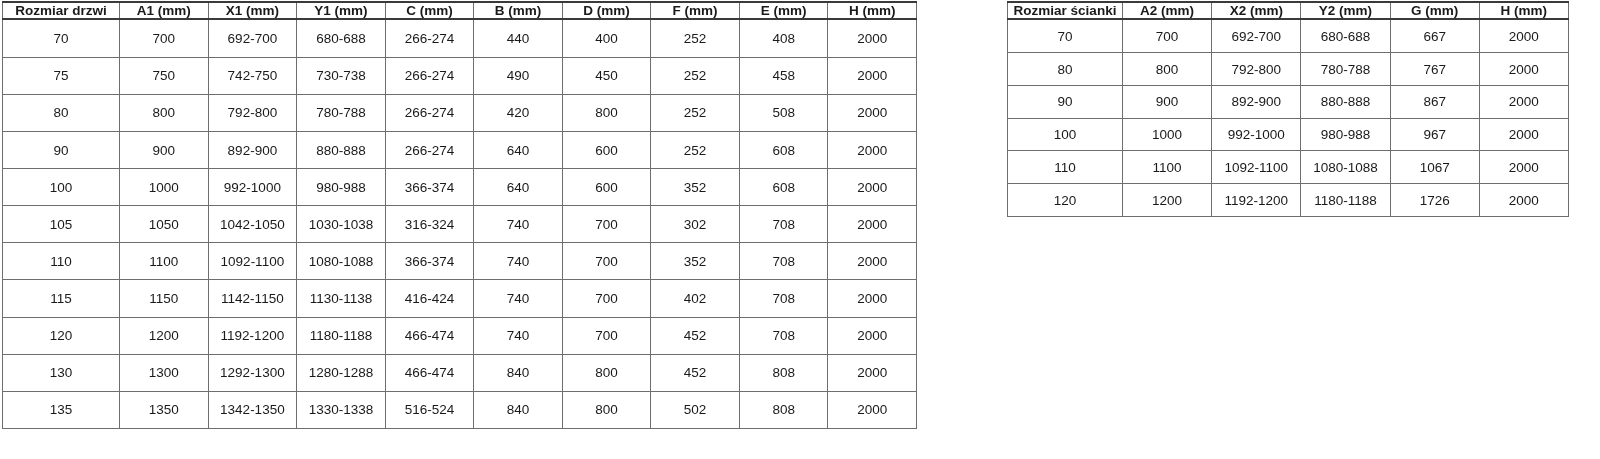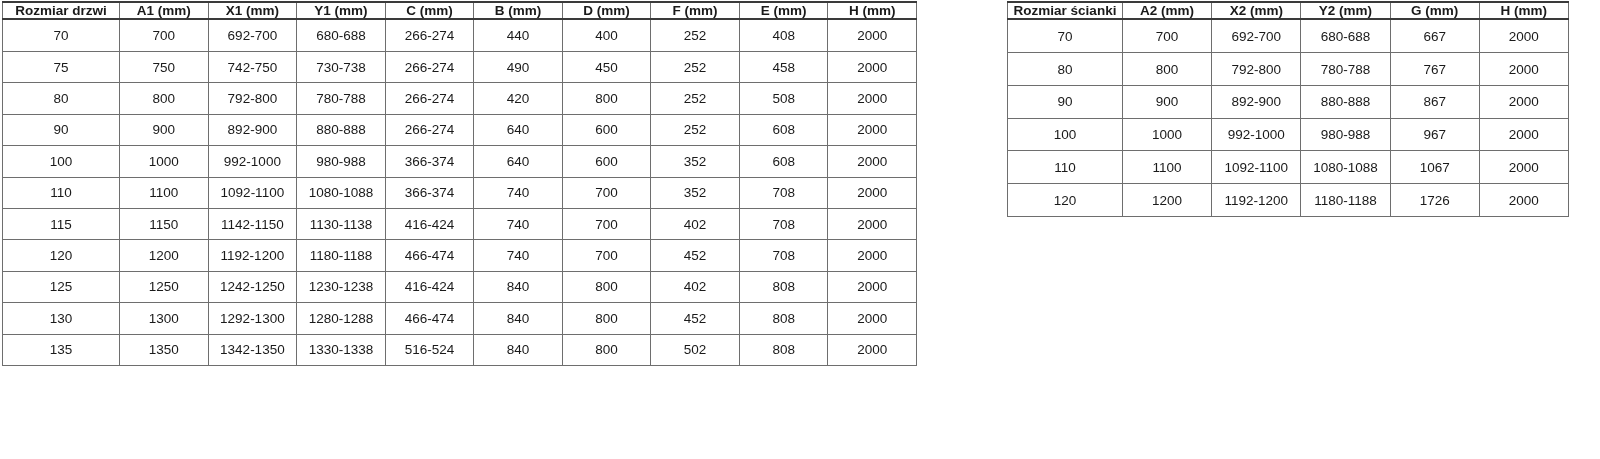--- a/index.html
+++ b/index.html
@@ -37,21 +37,21 @@
     border-top: 2px solid #3a3a3a;
     border-bottom: 2px solid #3a3a3a;
   }
   table.spec-table {
     border: 1.5px solid #3a3a3a;
   }
   #doors-table {
     left: 2px;
     top: 1px;
     width: 915px;
-    height: 365px;
+    height: 428px;
   }
   #walls-table {
     left: 1007px;
     top: 1px;
     width: 561px;
     height: 216px;
   }
 </style>
 </head>
 <body>
@@ -139,20 +139,32 @@
           <td>992-1000</td>
           <td>980-988</td>
           <td>366-374</td>
           <td>640</td>
           <td>600</td>
           <td>352</td>
           <td>608</td>
           <td>2000</td>
         </tr>
         <tr>
+          <td>105</td>
+          <td>1050</td>
+          <td>1042-1050</td>
+          <td>1030-1038</td>
+          <td>316-324</td>
+          <td>740</td>
+          <td>700</td>
+          <td>302</td>
+          <td>708</td>
+          <td>2000</td>
+        </tr>
+        <tr>
           <td>110</td>
           <td>1100</td>
           <td>1092-1100</td>
           <td>1080-1088</td>
           <td>366-374</td>
           <td>740</td>
           <td>700</td>
           <td>352</td>
           <td>708</td>
           <td>2000</td>
@@ -172,32 +184,20 @@
         <tr>
           <td>120</td>
           <td>1200</td>
           <td>1192-1200</td>
           <td>1180-1188</td>
           <td>466-474</td>
           <td>740</td>
           <td>700</td>
           <td>452</td>
           <td>708</td>
-          <td>2000</td>
-        </tr>
-        <tr>
-          <td>125</td>
-          <td>1250</td>
-          <td>1242-1250</td>
-          <td>1230-1238</td>
-          <td>416-424</td>
-          <td>840</td>
-          <td>800</td>
-          <td>402</td>
-          <td>808</td>
           <td>2000</td>
         </tr>
         <tr>
           <td>130</td>
           <td>1300</td>
           <td>1292-1300</td>
           <td>1280-1288</td>
           <td>466-474</td>
           <td>840</td>
           <td>800</td>

